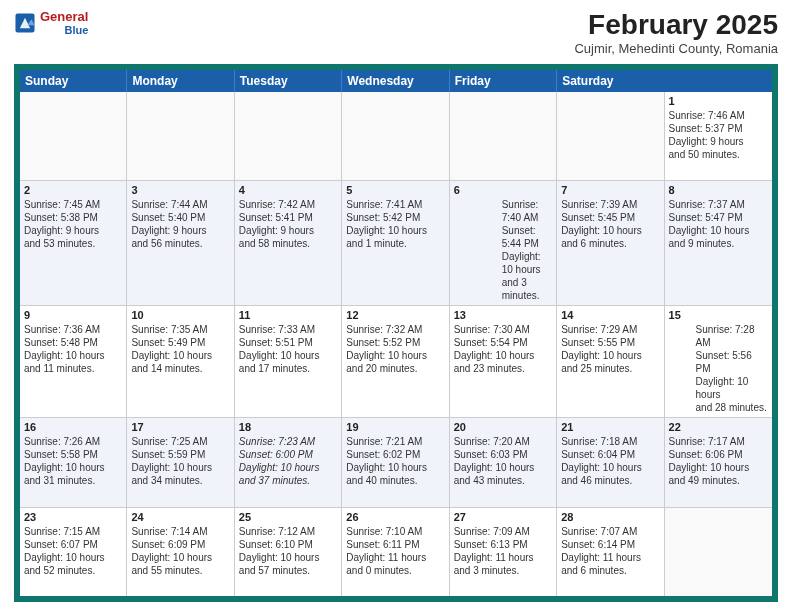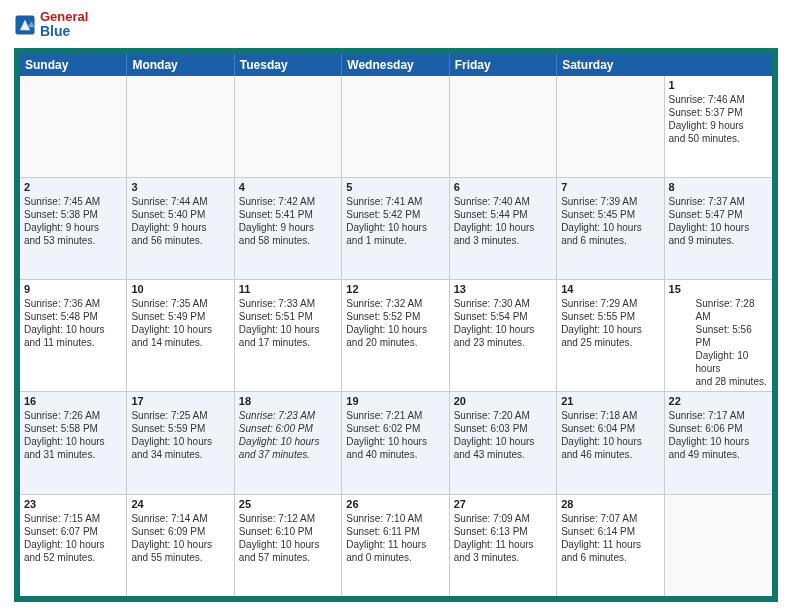--- a/index.html
+++ b/index.html
@@ -32,23 +32,24 @@
       display: flex;
       flex-direction: column;
       line-height: 1.1;
     }
     .logo-general {
       font-size: 13px;
       font-weight: bold;
       color: #b91c1c;
     }
     .logo-blue {
-      font-size: 14px;
+      font-size: 11px;
       font-weight: bold;
       color: #1a5fa8;
+      text-align: right;
     }
     .logo-icon {
       width: 22px;
       height: 22px;
       margin-right: 2px;
     }
     .title-block {
       text-align: right;
     }
     .main-title {
@@ -130,20 +131,24 @@
       <svg class="logo-icon" viewBox="0 0 30 30">
         <rect x="2" y="2" width="26" height="26" rx="3" fill="#1a5fa8"></rect>
         <polygon points="8,22 15,8 22,22" fill="white" opacity="0.9"></polygon>
         <polygon points="18,18 24,10 28,18" fill="#7fb8e8" opacity="0.8"></polygon>
       </svg>
       <div class="logo-text">
         <span class="logo-general">General</span>
         <span class="logo-blue">Blue</span>
       </div>
     </div>
+    <div class="title-block">
+      <div class="main-title">February 2025</div>
+      <div class="subtitle">Cujmir, Mehedinti County, Romania</div>
+    </div>
   </div>
   <div class="calendar">
     <div class="cal-header-row">
     <div class="cal-header-cell">Sunday</div>
         <div class="cal-header-cell">Monday</div>
         <div class="cal-header-cell">Tuesday</div>
         <div class="cal-header-cell">Wednesday</div>
         <div class="cal-header-cell">Friday</div>
         <div class="cal-header-cell">Saturday</div>
       </div>
@@ -187,21 +192,21 @@
           </div>
           <div class="cal-cell">
             <span class="day-num">5</span>
             <div class="cell-text" style="white-space: pre-line;">Sunrise: 7:41 AM
 Sunset: 5:42 PM
 Daylight: 10 hours
 and 1 minute.</div>
           </div>
           <div class="cal-cell">
             <span class="day-num">6</span>
-            <div class="cell-text" style="white-space: pre-line;">Sunrise: 7:40 AM
+            <div class="cell-text" style="white-space: pre-line; margin-left: 48px;">Sunrise: 7:40 AM
 Sunset: 5:44 PM
 Daylight: 10 hours
 and 3 minutes.</div>
           </div>
           <div class="cal-cell">
             <span class="day-num">7</span>
             <div class="cell-text" style="white-space: pre-line;">Sunrise: 7:39 AM
 Sunset: 5:45 PM
 Daylight: 10 hours
 and 6 minutes.</div>

